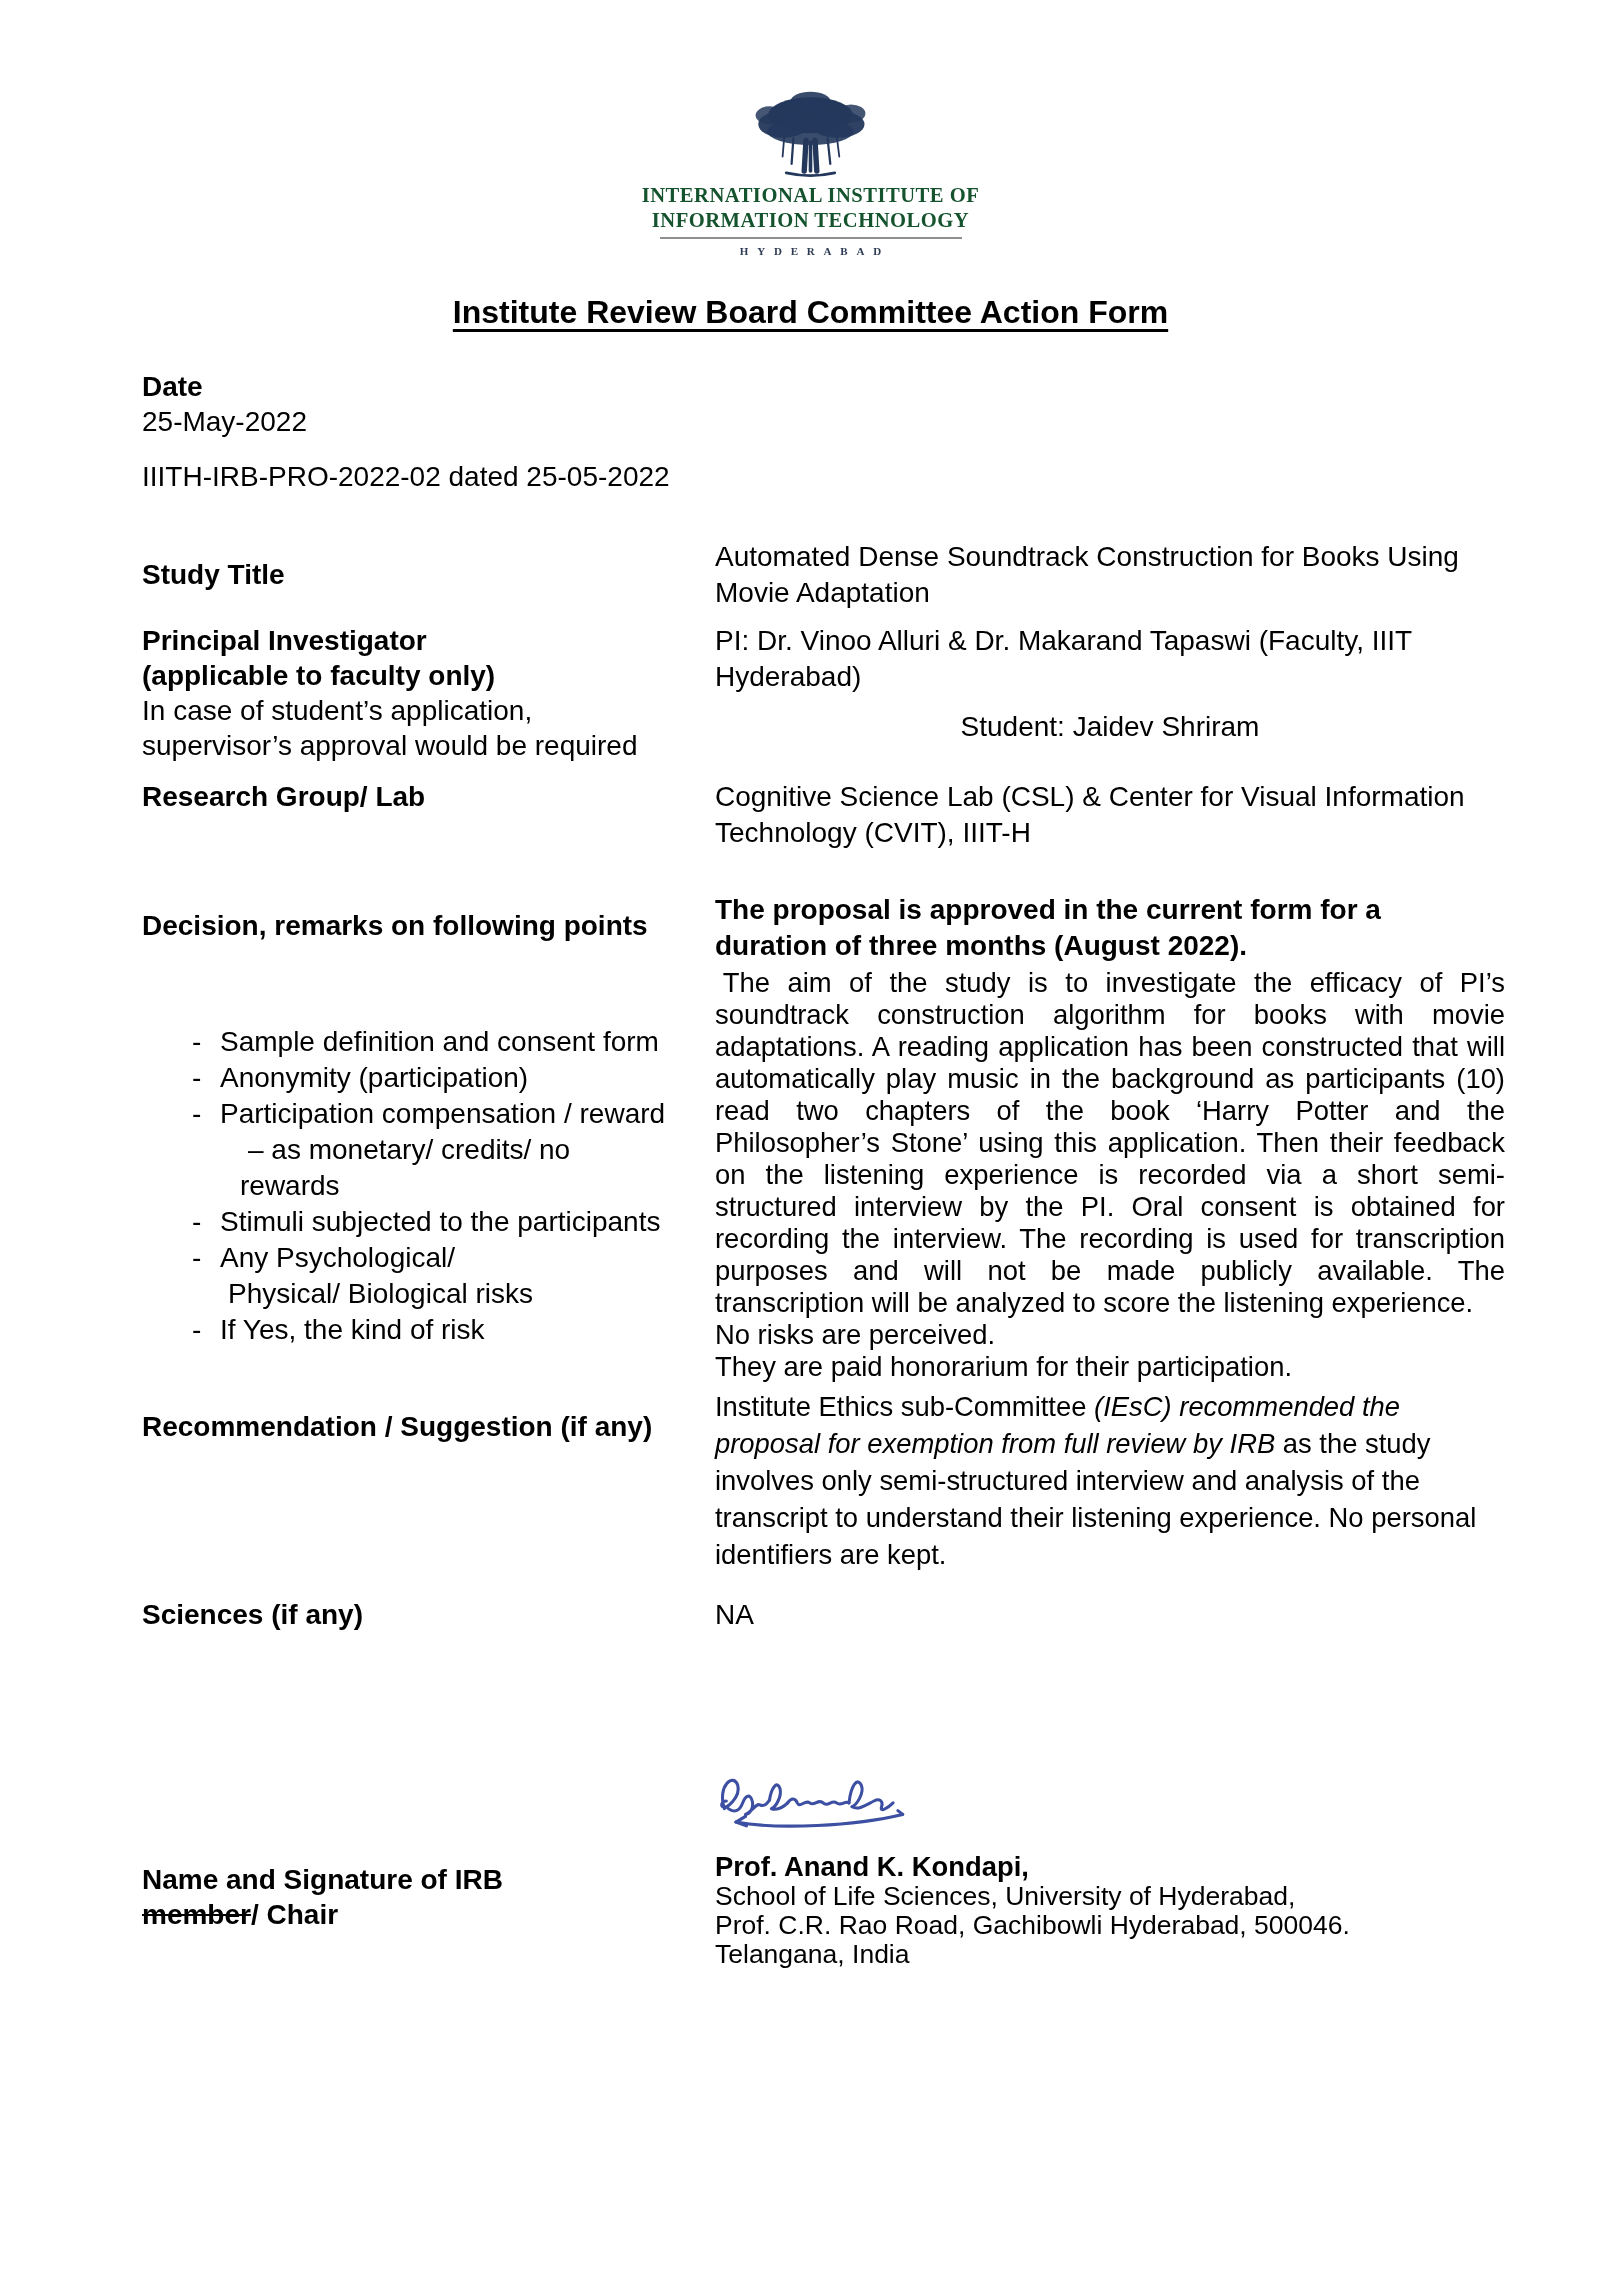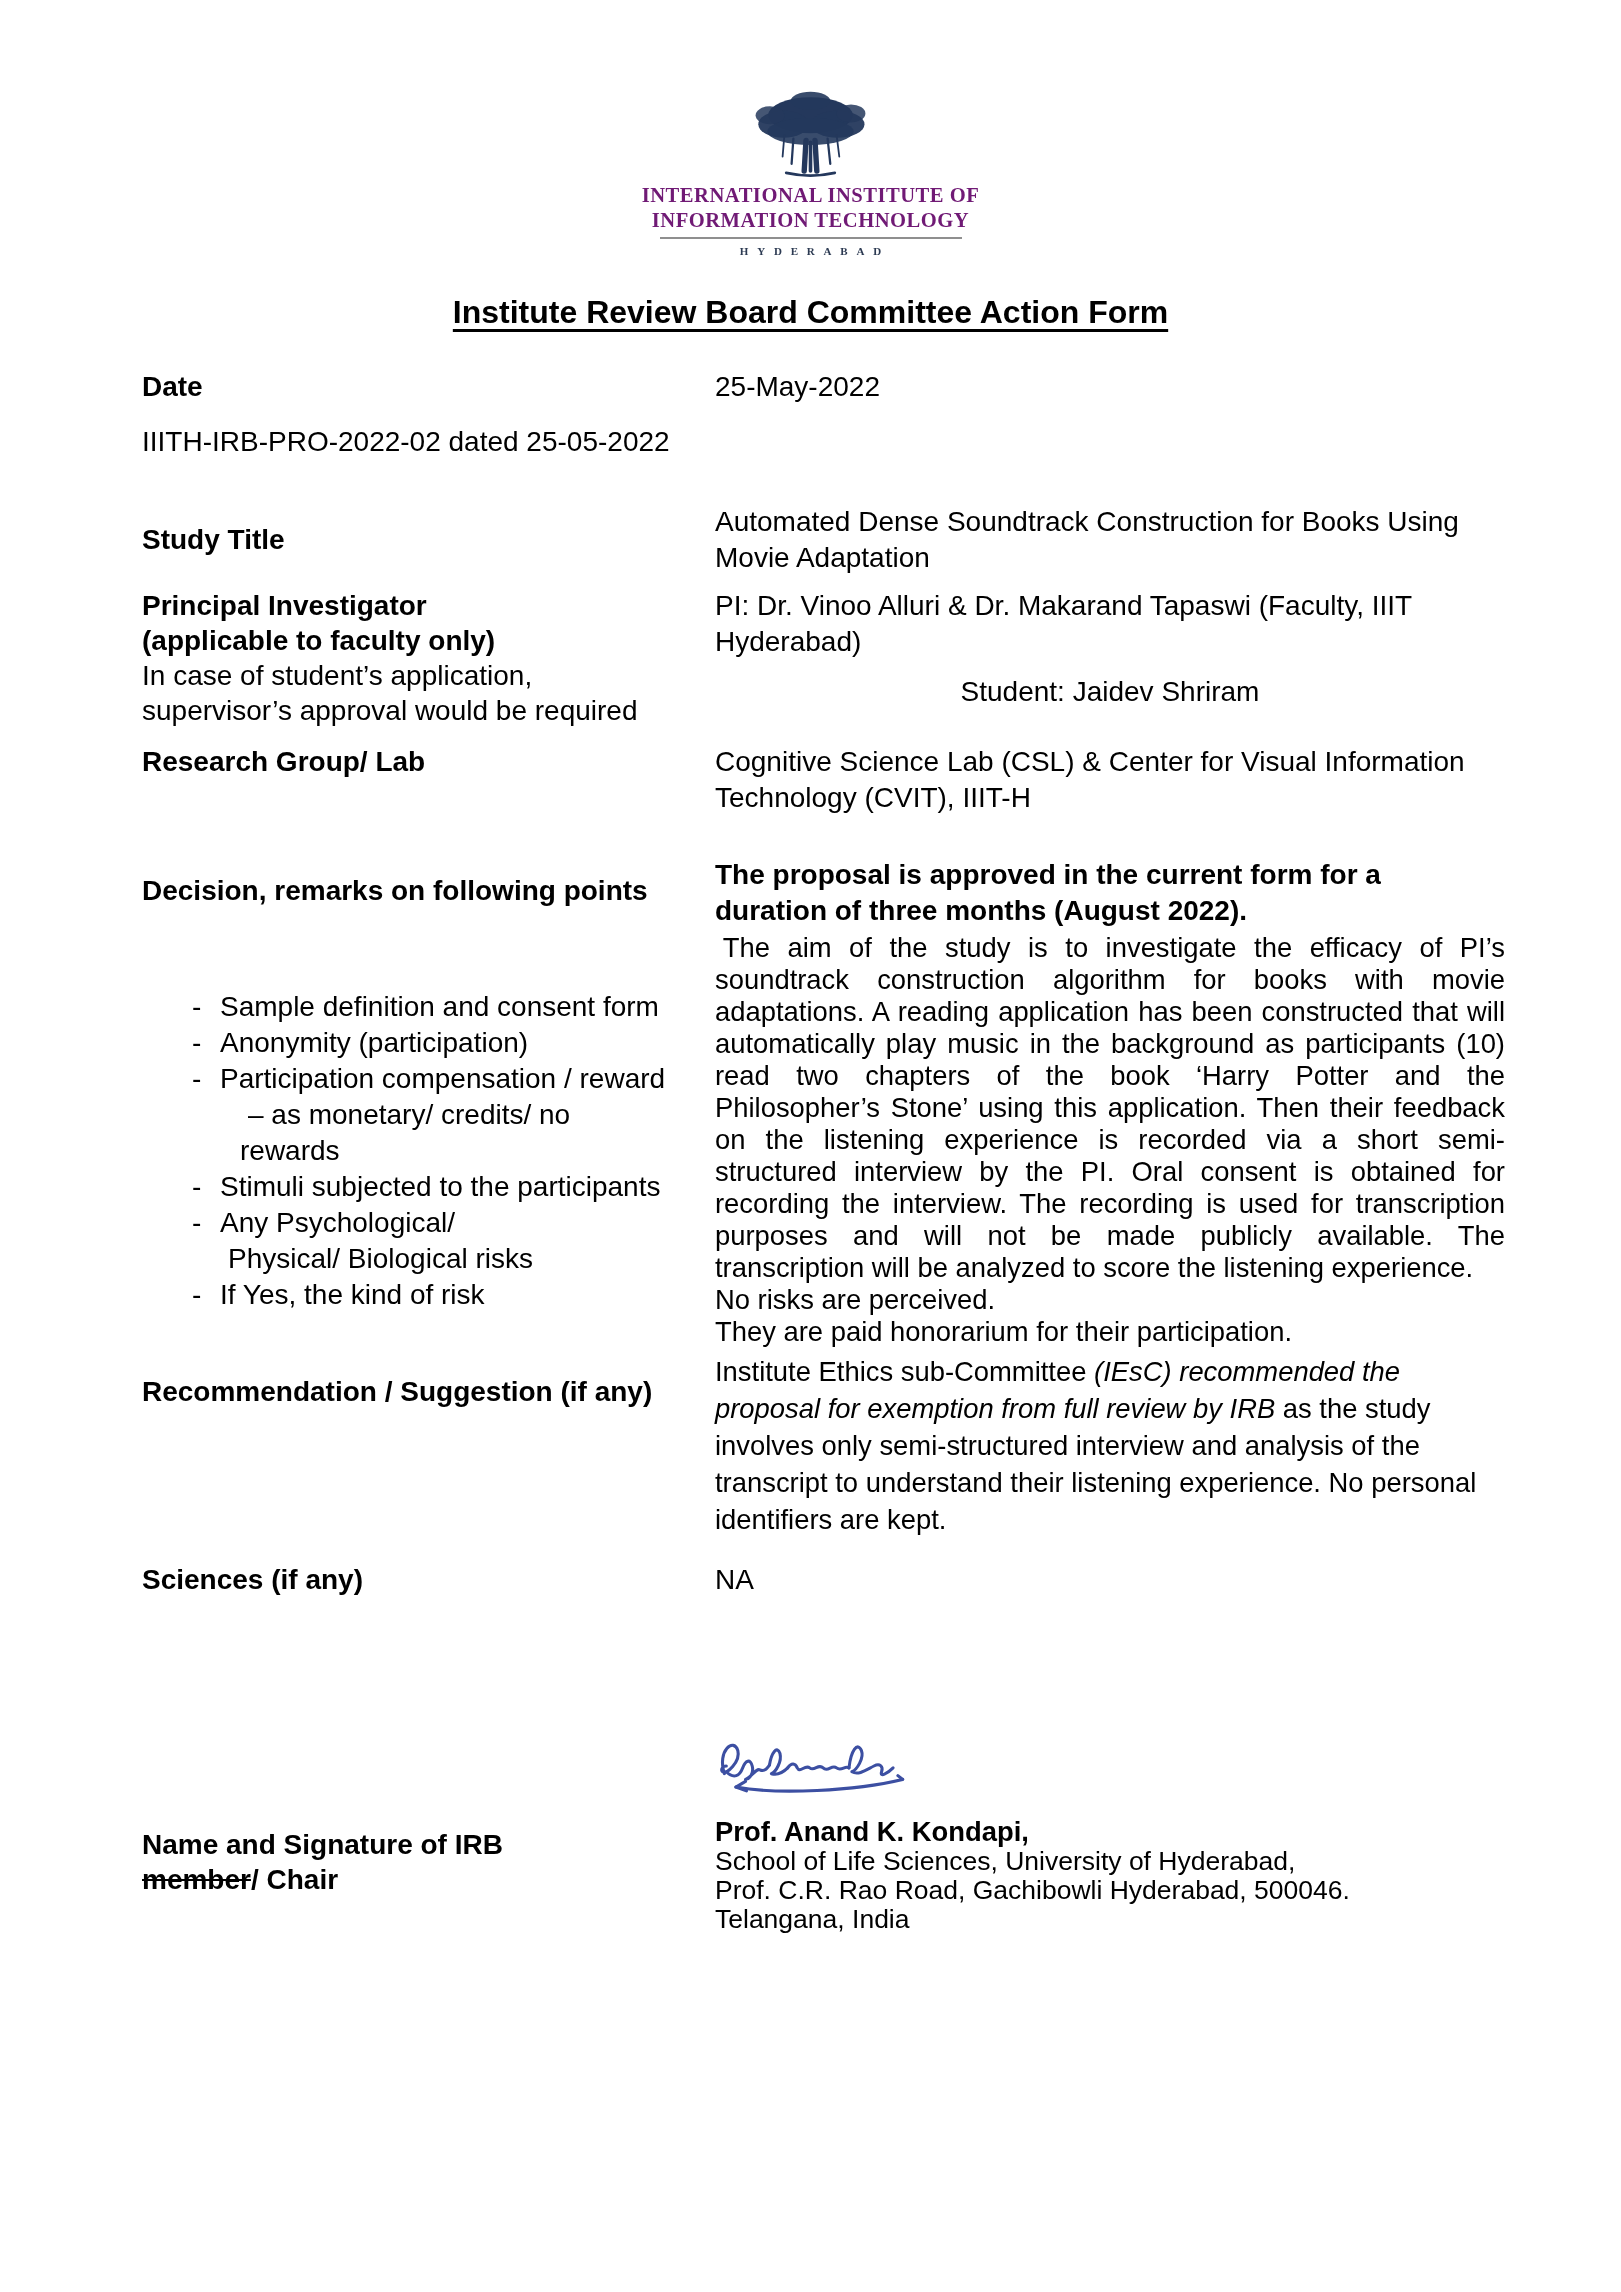--- a/index.html
+++ b/index.html
@@ -4,32 +4,32 @@
 <style>
   html,body{margin:0;padding:0;background:#e8e8e8;}
   .page{
     width:1621px;height:2293px;background:#ffffff;margin:0 auto;
     font-family:"Liberation Sans","DejaVu Sans",sans-serif;color:#000;
     position:relative;overflow:hidden;box-sizing:border-box;
   }
   .header{padding-top:88px;text-align:center;}
   .logo-tree{display:block;margin:0 auto;}
   .logo-line{font-family:"Liberation Serif","DejaVu Serif",serif;font-weight:bold;
-    color:#701a75;font-size:20.6px;line-height:24.5px;letter-spacing:0.5px;}
+    color:#14532d;font-size:20.6px;line-height:24.5px;letter-spacing:0.5px;}
   .logo-rule{width:302px;height:2px;background:#8f8f8f;margin:4.9px auto 5.9px auto;}
   .logo-city{font-family:"Liberation Serif","DejaVu Serif",serif;font-weight:bold;
     color:#2c3a52;font-size:11px;letter-spacing:8.8px;margin-left:8.8px;}
   .doc-title{margin-top:35px;text-align:center;font-size:32px;font-weight:bold;
     text-decoration:underline;text-underline-offset:5.9px;text-decoration-thickness:2.9px;line-height:40px;}
   .content{padding:0 116px 0 142px;}
   .row{display:flex;align-items:flex-start;}
   .lbl{width:573px;flex:none;font-weight:bold;font-size:28px;line-height:35px;box-sizing:border-box;padding-right:19.6px;}
   .val{flex:1;font-size:28px;line-height:36px;}
   .lbl .normal{font-weight:normal;}
-  .r-date{margin-top:37px;}
+  .r-date{margin-top:37px;flex-direction:column;}
   .r-prop{margin-top:19.6px;}
   .r-study{margin-top:44px;}
   .r-study .lbl{padding-top:17.6px;}
   .r-pi{margin-top:11.8px;}
   .r-pi .student{margin-top:13.7px;text-align:center;}
   .r-rg{margin-top:15.7px;}
   .r-dec{margin-top:41px;}
   .r-dec .lbl{padding-top:15.7px;}
   .points{margin-top:81px;font-weight:normal;font-size:28px;line-height:36px;}
   .pt{display:flex;}

